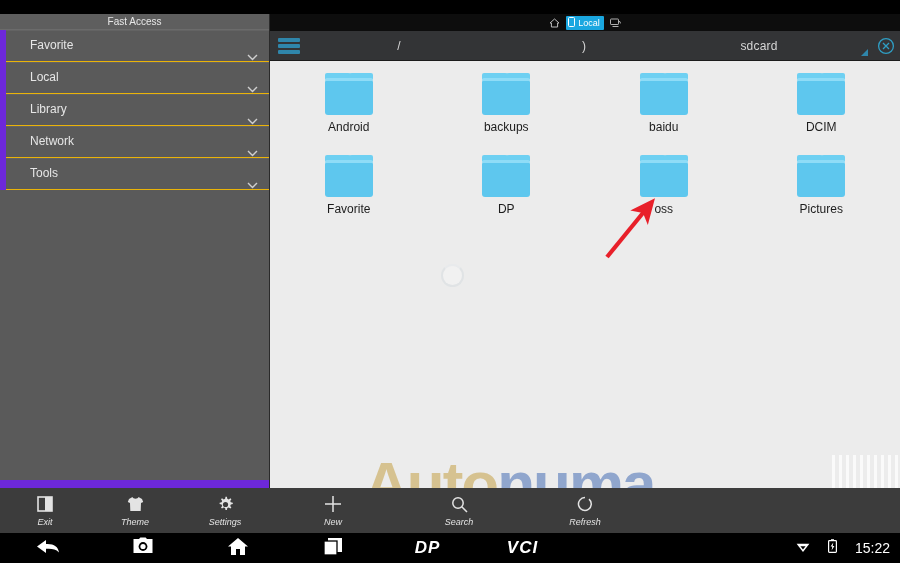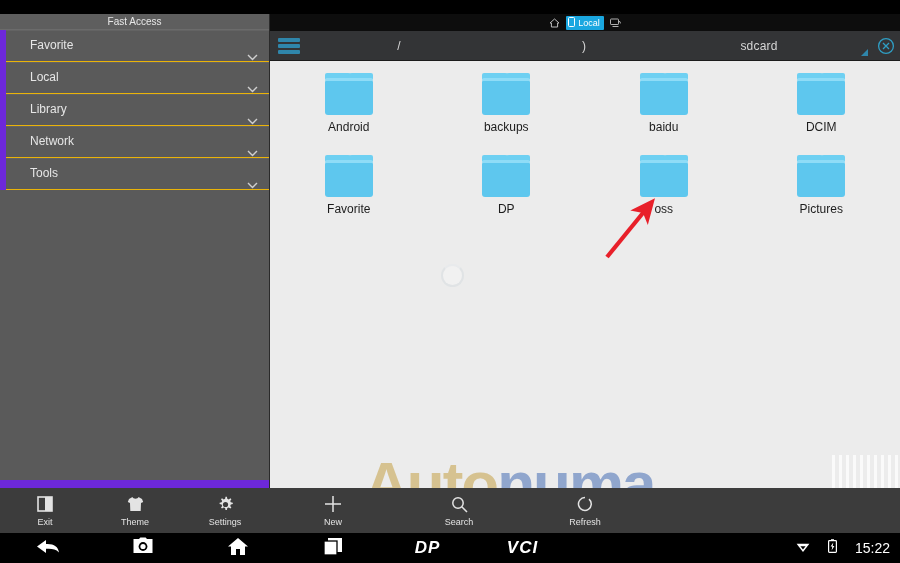--- a/index.html
+++ b/index.html
@@ -151,21 +151,21 @@
 
   
   .toolbar{
     position:absolute;left:0;top:488px;width:900px;height:45px;
     background:#3c3c3c;display:flex;z-index:6;
   }
   .tb-left{width:270px;display:flex;}
   .tb-right{flex:1;display:flex;justify-content:flex-end;}
   .tb-btn{
     flex:1;display:flex;flex-direction:column;align-items:center;
-    justify-content:center;gap:3px;cursor:pointer;
+    justify-content:center;gap:3px;cursor:pointer;font-style:italic;
   }
   .tb-btn .lbl{color:#e3e3e3;font-size:9px;}
   .tb-ico{height:20px;display:flex;align-items:center;justify-content:center;}
 
   
   .navbar{
     position:absolute;left:0;top:533px;width:900px;height:30px;
     background:#000;display:flex;align-items:center;z-index:7;
   }
   .nav-btn{width:95px;display:flex;align-items:center;justify-content:center;cursor:pointer;}

